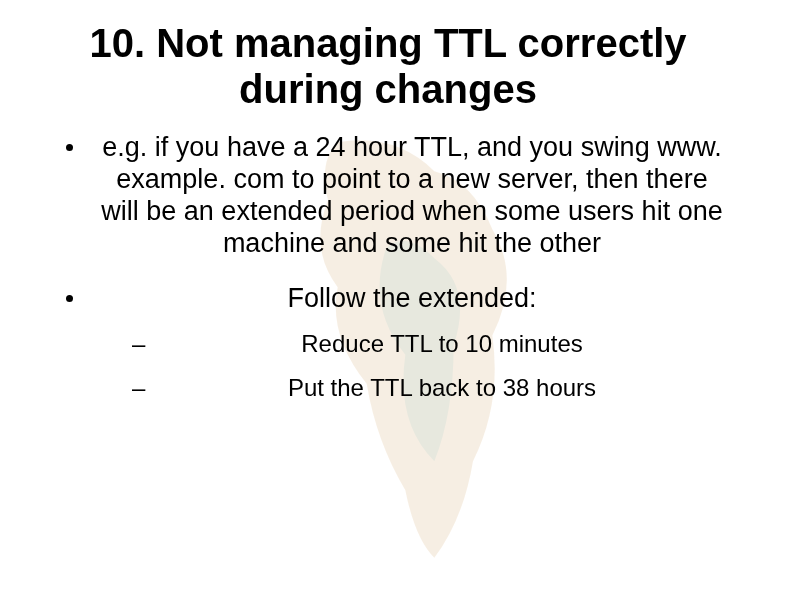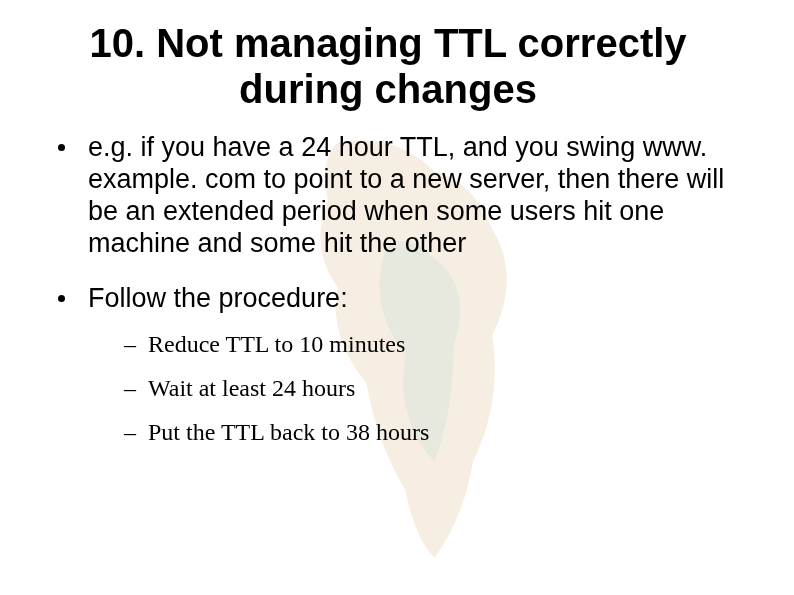--- a/index.html
+++ b/index.html
@@ -35,22 +35,23 @@
 
   .title {
     font-size: 40px;
     text-align: center;
     margin: 10px 40px 20px 40px;
     line-height: 1.15;
   }
 
   ul.level1 {
     list-style: none;
-    margin: 0;
+    margin: 8px;
     padding: 0 10px 0 20px;
+    text-align: center;
   }
   ul.level1 > li {
     position: relative;
     padding-left: 38px;
     margin-bottom: 24px;
     font-size: 27px;
     line-height: 1.18;
   }
   ul.level1 > li::before {
     content: "";
@@ -60,21 +61,20 @@
     width: 7px;
     height: 7px;
     background: #000;
     border-radius: 50%;
   }
 
   ul.level2 {
     list-style: none;
     margin: 14px 0 0 0;
     padding: 0 0 0 36px;
-    font-family: Liberation Serif, serif;
   }
   ul.level2 > li {
     position: relative;
     padding-left: 24px;
     margin-bottom: 14px;
     font-size: 24px;
     line-height: 1.25;
   }
   ul.level2 > li::before {
     content: "–";
@@ -93,27 +93,24 @@
 
 <div class="slide">
 
   <h1 class="title">10. Not managing TTL correctly during changes</h1>
 
   <ul class="level1">
     <li>
       <span>e.g. if you have a 24 hour TTL, and you swing www. example. com to point to a new server, then there will be an extended period when some users hit one machine and some hit the other</span>
     </li>
     <li>
-      <span>Follow the procedure:</span>
+      <span>Follow the extended:</span>
       <ul class="level2">
         <li>
           <span>Reduce TTL to 10 minutes</span>
-        </li>
-        <li>
-          <span>Wait at least 24 hours</span>
         </li>
         <li>
           <span>Put the TTL back to 38 hours</span>
         </li>
       </ul>
     </li>
   </ul>
 
 </div>
 

